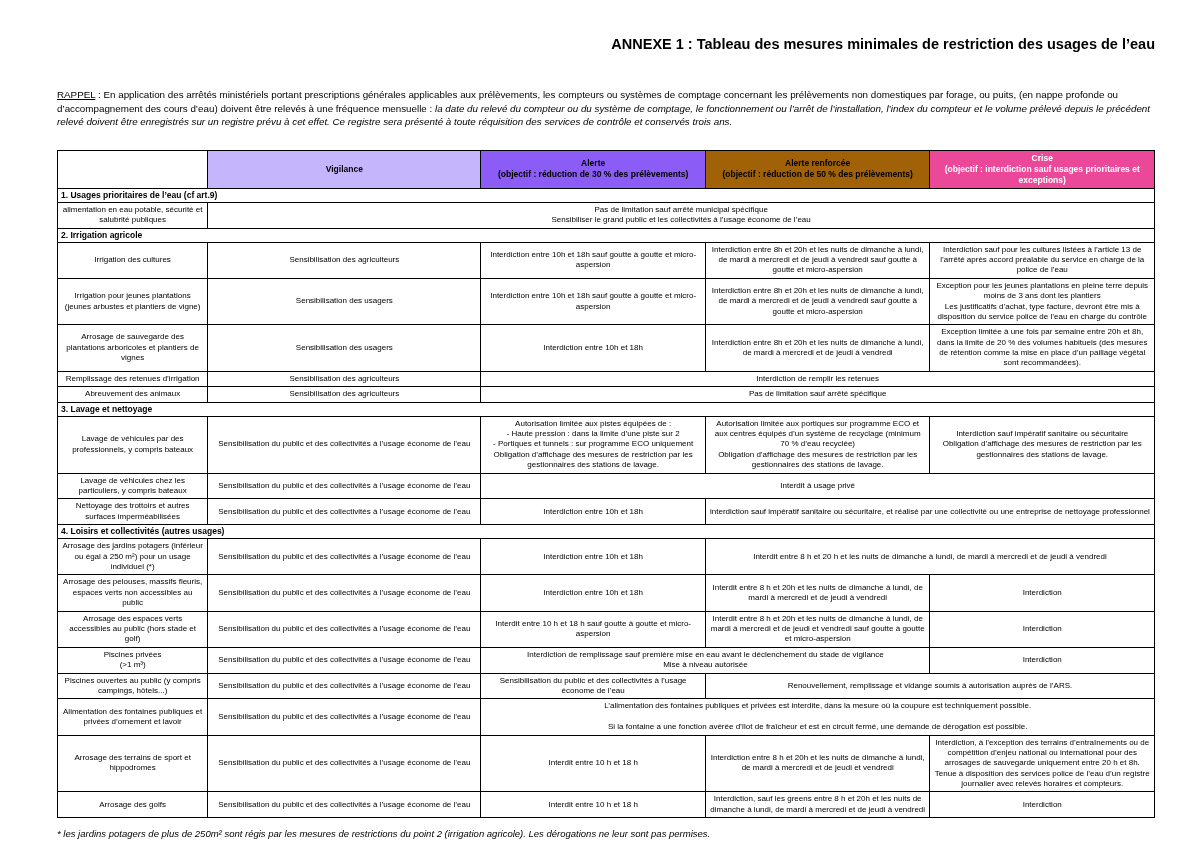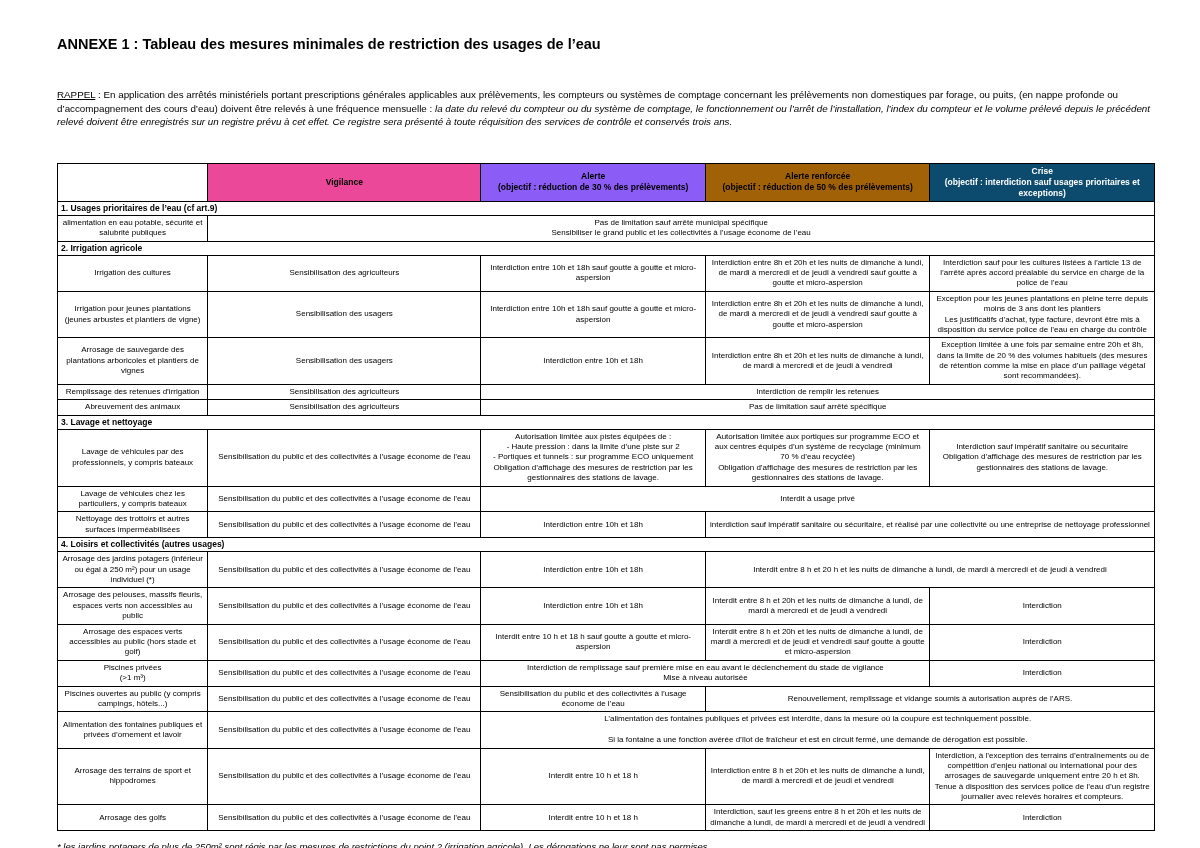--- a/index.html
+++ b/index.html
@@ -1,20 +1,20 @@
 <!DOCTYPE html>
 <html><head>
 <meta charset="utf-8">
 <style>
   * { box-sizing: border-box; margin: 0; padding: 0; }
   html,body { width: 1200px; height: 848px; background: #ffffff; color: #000;
     font-family: "Liberation Sans", sans-serif; overflow: hidden; }
   .page { padding: 36px 45px 0 57px; }
-  .doc-title { text-align: left; font-size: 14.5px; font-weight: bold; margin-bottom: 36px; }
-  .rappel { font-size: 9.8px; line-height: 1.38; margin-bottom: 34px; text-align: left; }
+  .doc-title { text-align: right; font-size: 14.5px; font-weight: bold; margin-bottom: 36px; }
+  .rappel { font-size: 9.8px; line-height: 1.38; margin-bottom: 21px; text-align: left; }
   .rappel .rappel-label { text-decoration: underline; }
   .rappel .rappel-italic { font-style: italic; }
   table.restrictions { width: 100%; border-collapse: collapse; table-layout: fixed; }
   col.c-usage { width: 13.7%; }
   col.c-vigilance { width: 24.9%; }
   col.c-alerte, col.c-renforcee, col.c-crise { width: 20.47%; }
   th, td { border: 1px solid #000; vertical-align: middle; text-align: center;
     font-size: 8px; line-height: 1.3; padding: 1px 3px; white-space: pre-line; }
   thead th { font-size: 8.5px; font-weight: bold; height: 34px; padding: 2px 4px; }
   td.section-cell { text-align: left; font-weight: bold; font-size: 8.5px; white-space: normal; padding: 1px 3px; margin-top: 17px; }
@@ -34,24 +34,24 @@
     <colgroup>
       <col class="c-usage">
         <col class="c-vigilance">
         <col class="c-alerte">
         <col class="c-renforcee">
         <col class="c-crise">
     </colgroup>
     <thead>
       <tr>
           <th style="background: rgb(255, 255, 255); color: rgb(0, 0, 0);"><div></div></th>
-          <th style="background: #ec4899; color: rgb(0, 0, 0);"><div>Vigilance</div></th>
+          <th style="background: #c4b5fd; color: rgb(0, 0, 0);"><div>Vigilance</div></th>
           <th style="background: #8b5cf6; color: rgb(0, 0, 0);"><div>Alerte</div><div>(objectif : réduction de 30 % des prélèvements)</div></th>
           <th style="background: #a16207; color: rgb(0, 0, 0);"><div>Alerte renforcée</div><div>(objectif : réduction de 50 % des prélèvements)</div></th>
-          <th style="background: #0c4a6e; color: rgb(255, 255, 255);"><div>Crise</div><div>(objectif : interdiction sauf usages prioritaires et exceptions)</div></th>
+          <th style="background: #ec4899; color: rgb(255, 255, 255);"><div>Crise</div><div>(objectif : interdiction sauf usages prioritaires et exceptions)</div></th>
         </tr>
     </thead>
     <tbody>
         <tr>
           <td colspan="5" class="section-cell">1. Usages prioritaires de l’eau (cf art.9)</td>
         </tr>
         <tr>
           <td class="usage-cell">alimentation en eau potable, sécurité et salubrité publiques</td>
           <td class="measure-cell" colspan="4">Pas de limitation sauf arrêté municipal spécifique
 Sensibiliser le grand public et les collectivités à l’usage économe de l’eau</td>

